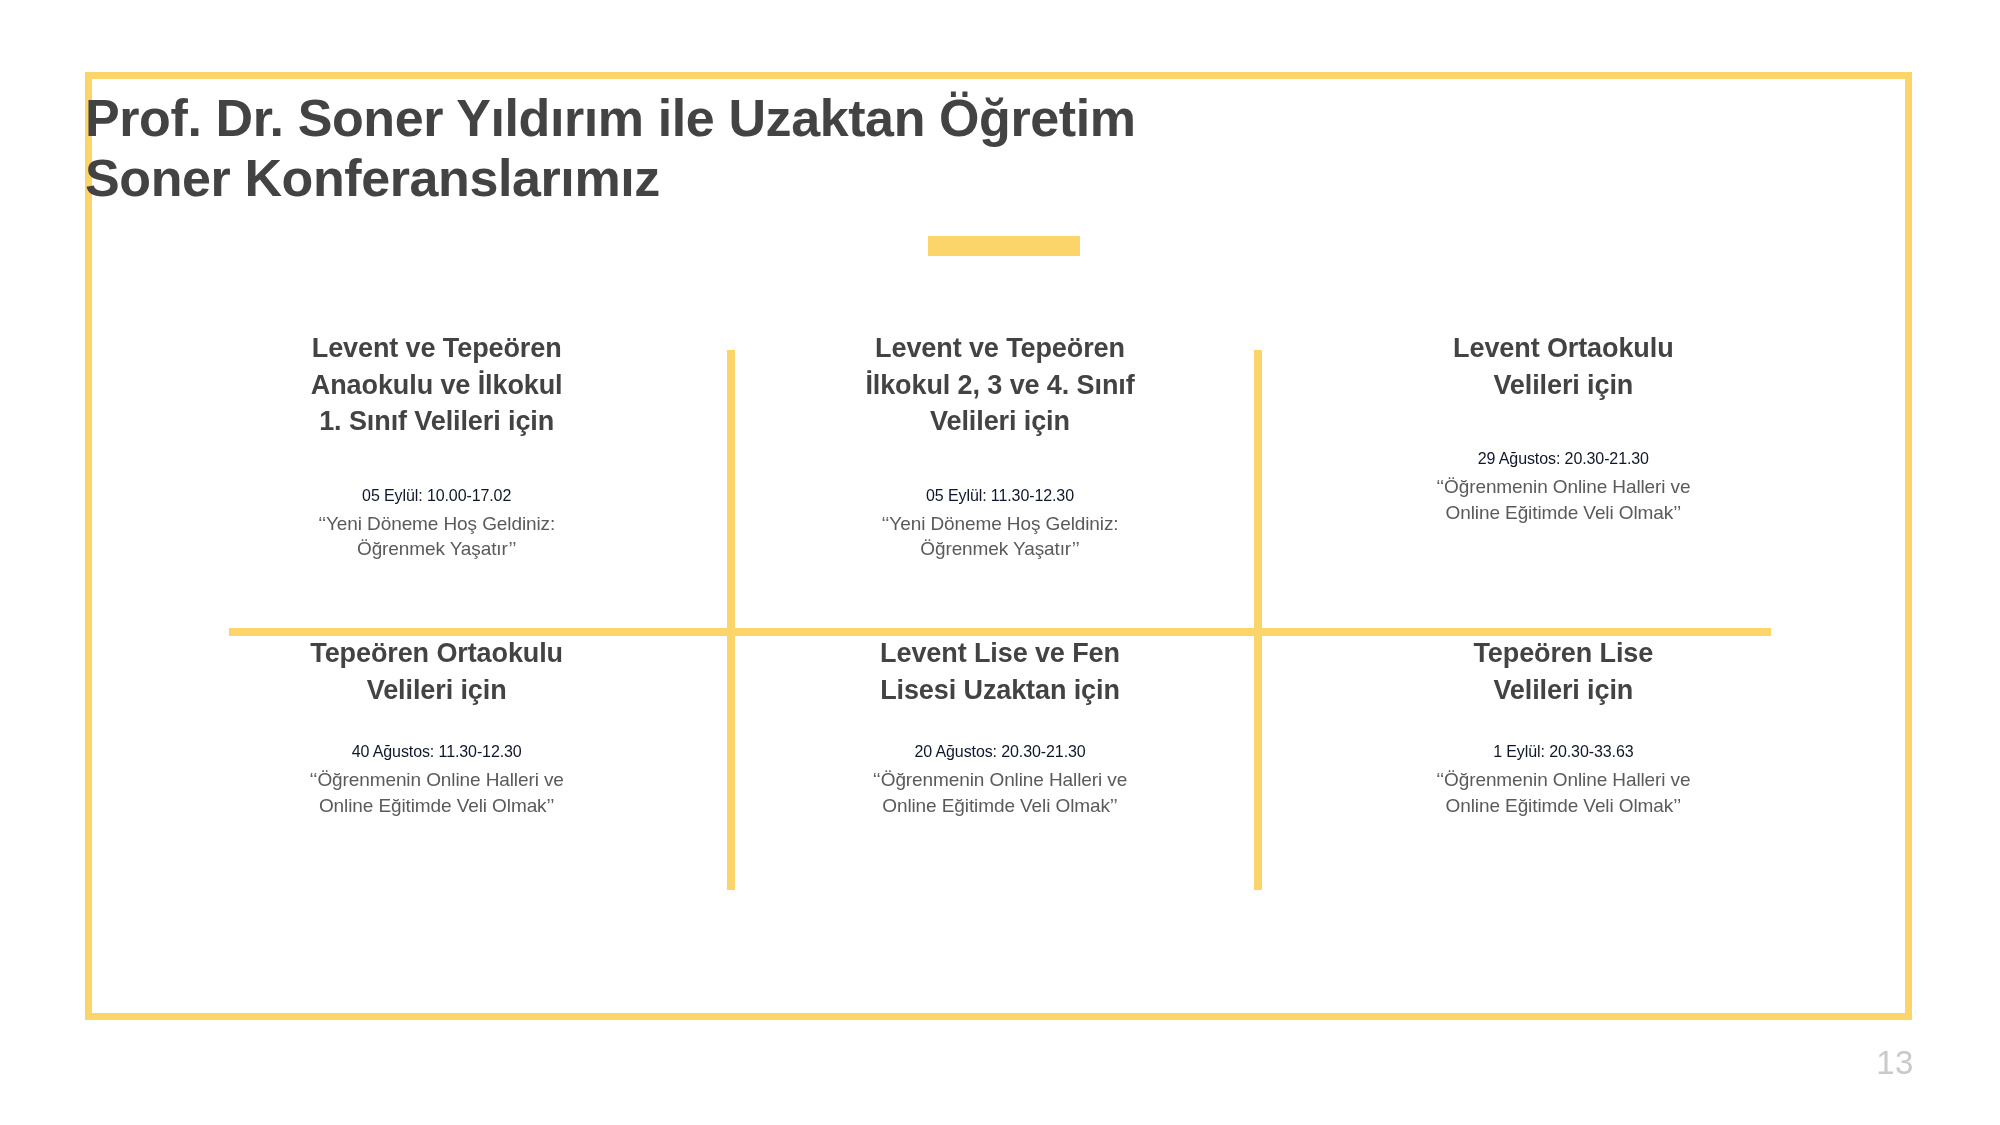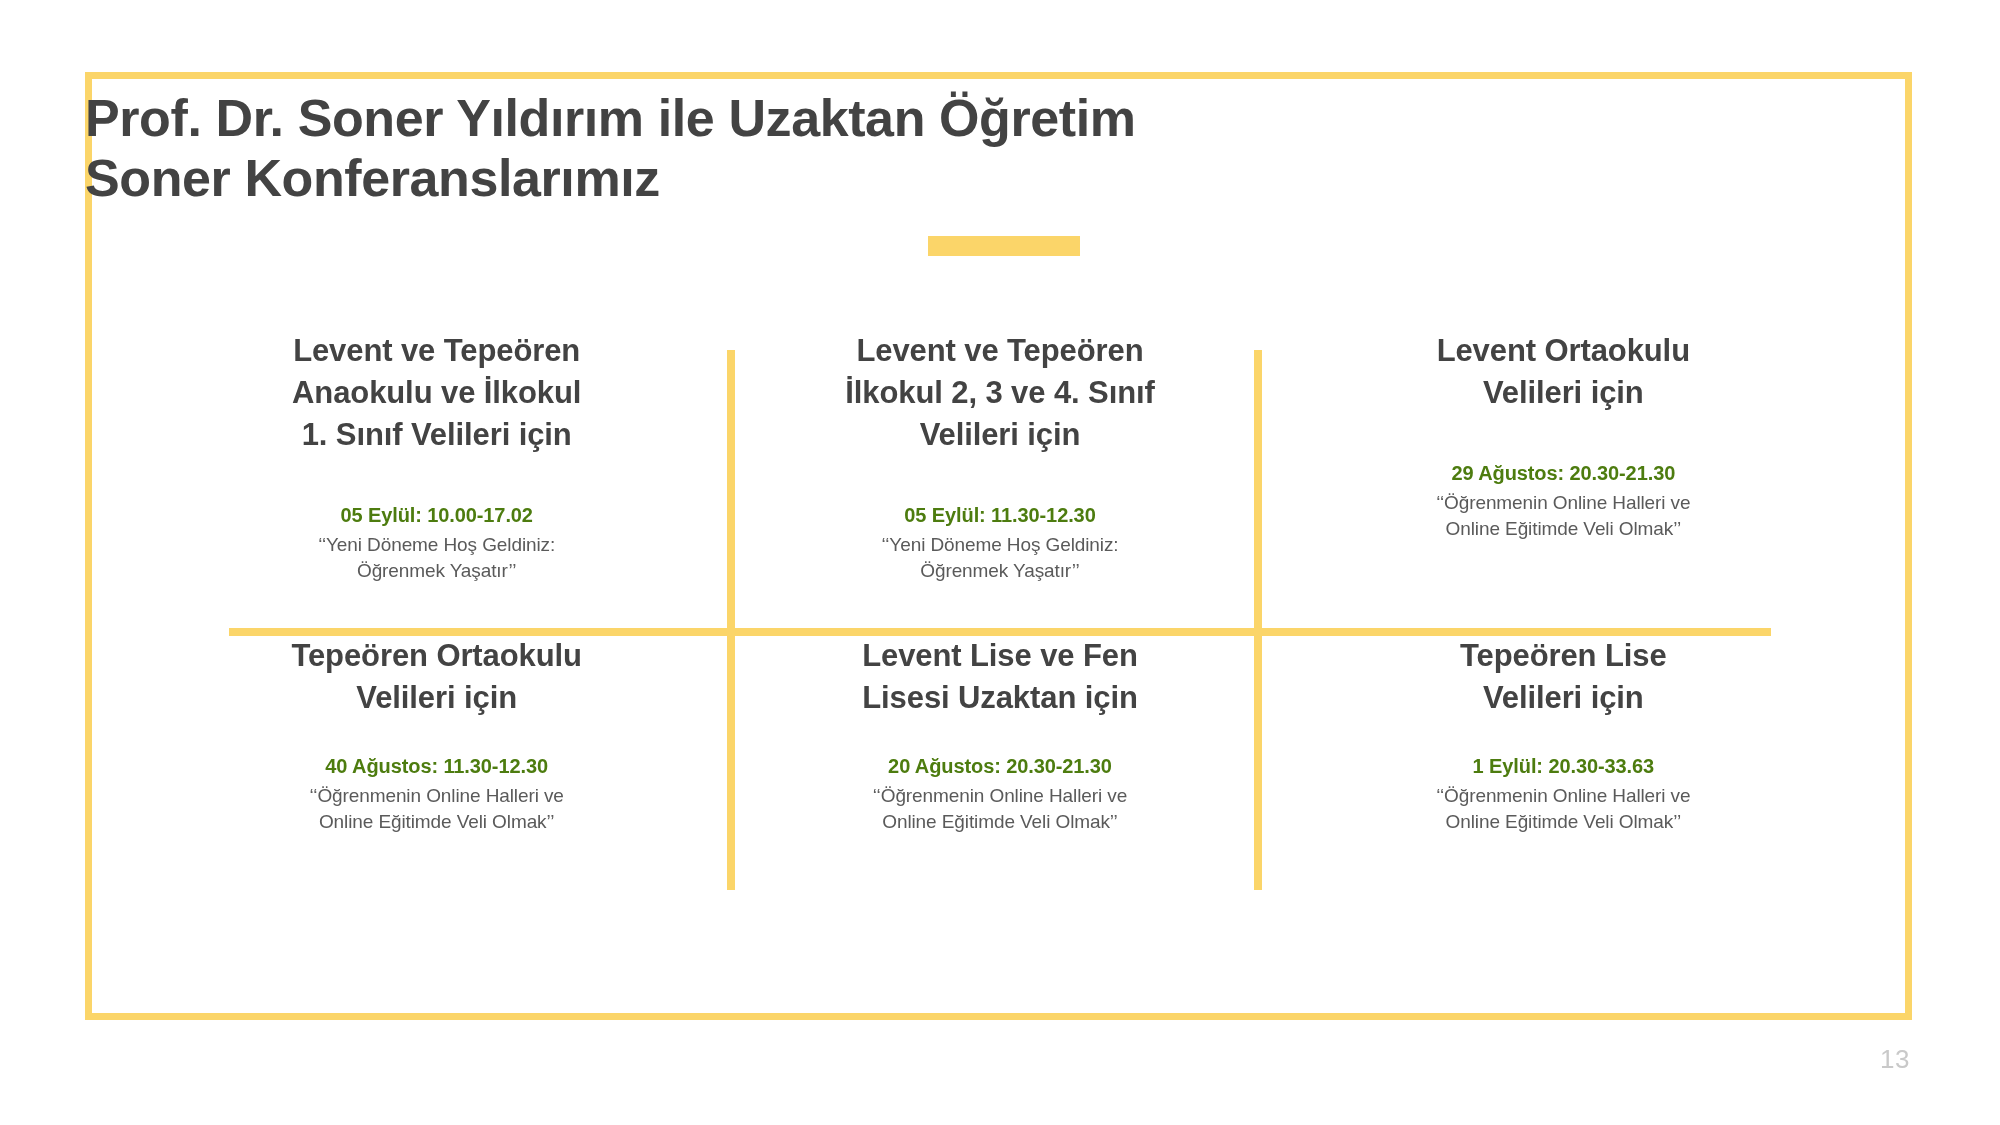--- a/index.html
+++ b/index.html
@@ -72,31 +72,31 @@
   #grid-row-1 { top: 305px; height: 265px; }
 
   .cell {
     width: 33.3333%;
     box-sizing: border-box;
     padding: 0 26px;
     text-align: center;
   }
 
   .cell-title {
-    font-size: 31px;
+    font-size: 27px;
     font-weight: bold;
     color: #434343;
     line-height: 1.36;
     letter-spacing: -0.1px;
     white-space: pre-line;
   }
   .cell-date {
-    font-size: 20px;
-    font-weight: bold;
-    color: #4d7c0f;
+    font-size: 16px;
+    font-weight: normal;
+    color: #0f172a;
     line-height: 1.3;
     letter-spacing: -0.1px;
   }
   .cell-quote {
     font-size: 19px;
     font-weight: normal;
     color: #5a5a5a;
     line-height: 1.34;
     letter-spacing: -0.1px;
     white-space: pre-line;
@@ -125,21 +125,21 @@
     background: #FBD569;
   }
 
   
   #page-number {
     position: absolute;
     left: 1855px;
     top: 1044px;
     width: 80px;
     text-align: center;
-    font-size: 26px;
+    font-size: 33px;
     color: #c9c9c9;
     letter-spacing: 0.5px;
   }
 </style>
 </head>
 <body>
 
 <div id="slide-root">
 
   <div id="slide-frame"></div>

